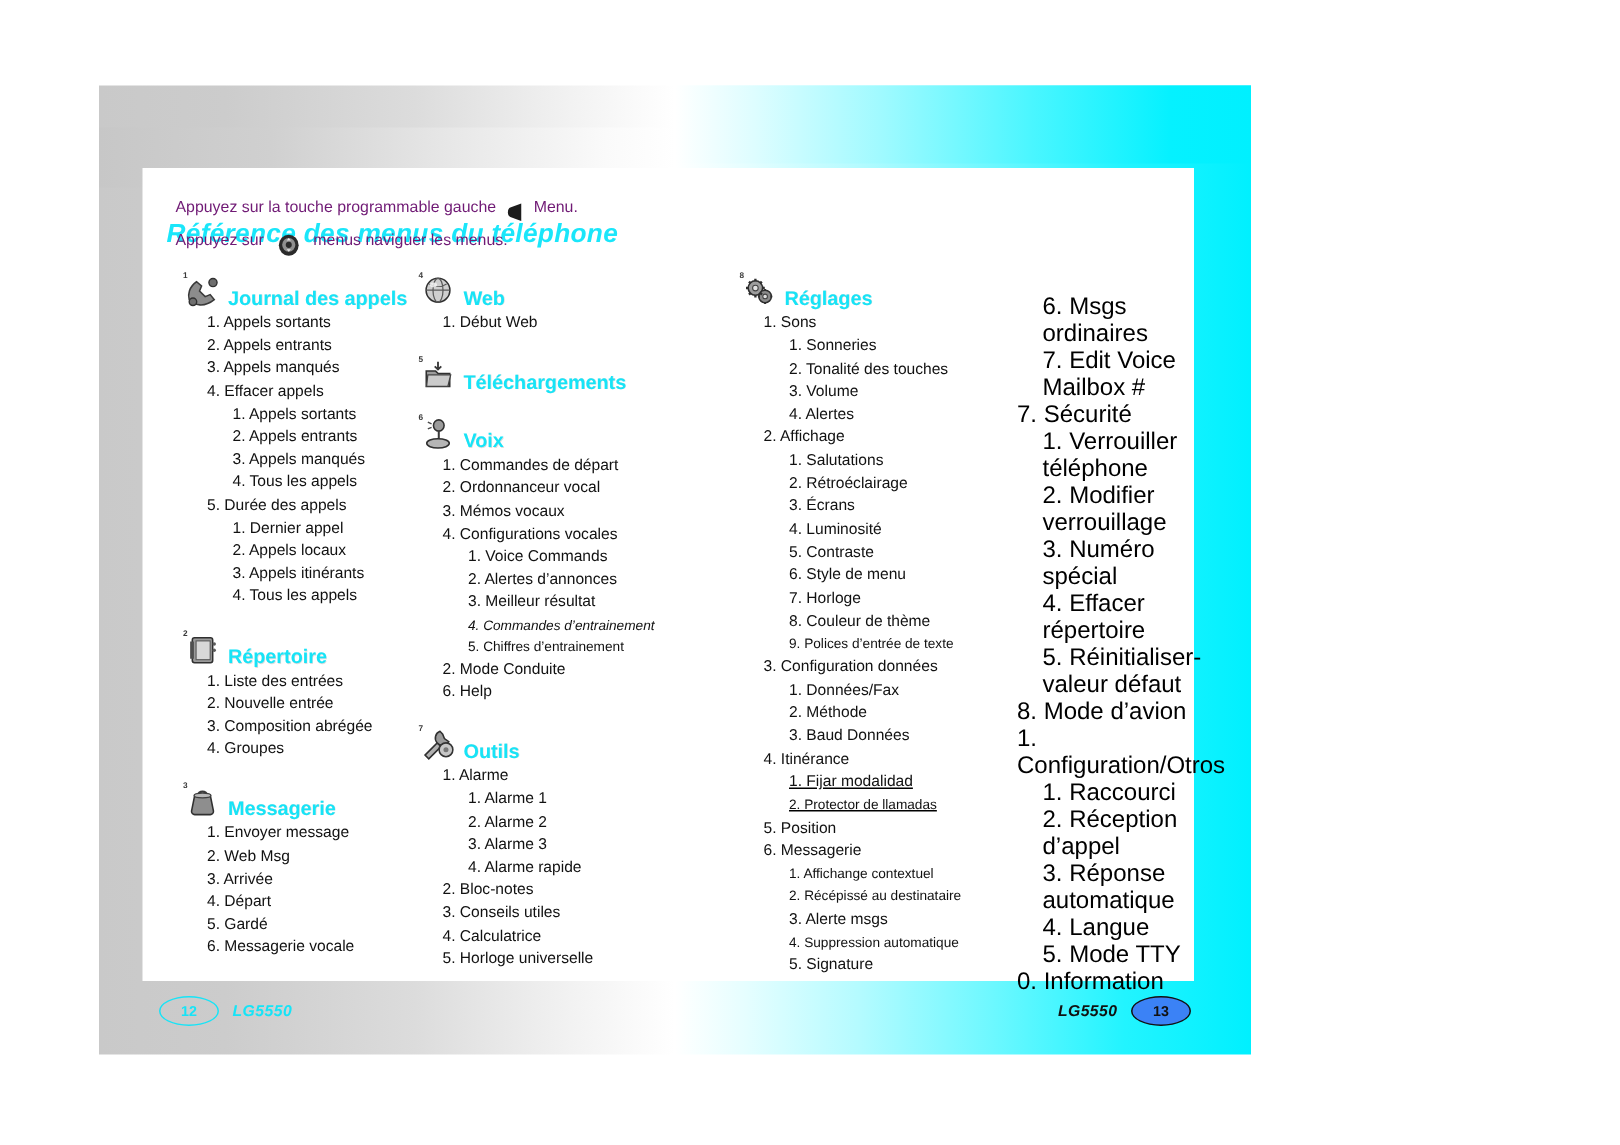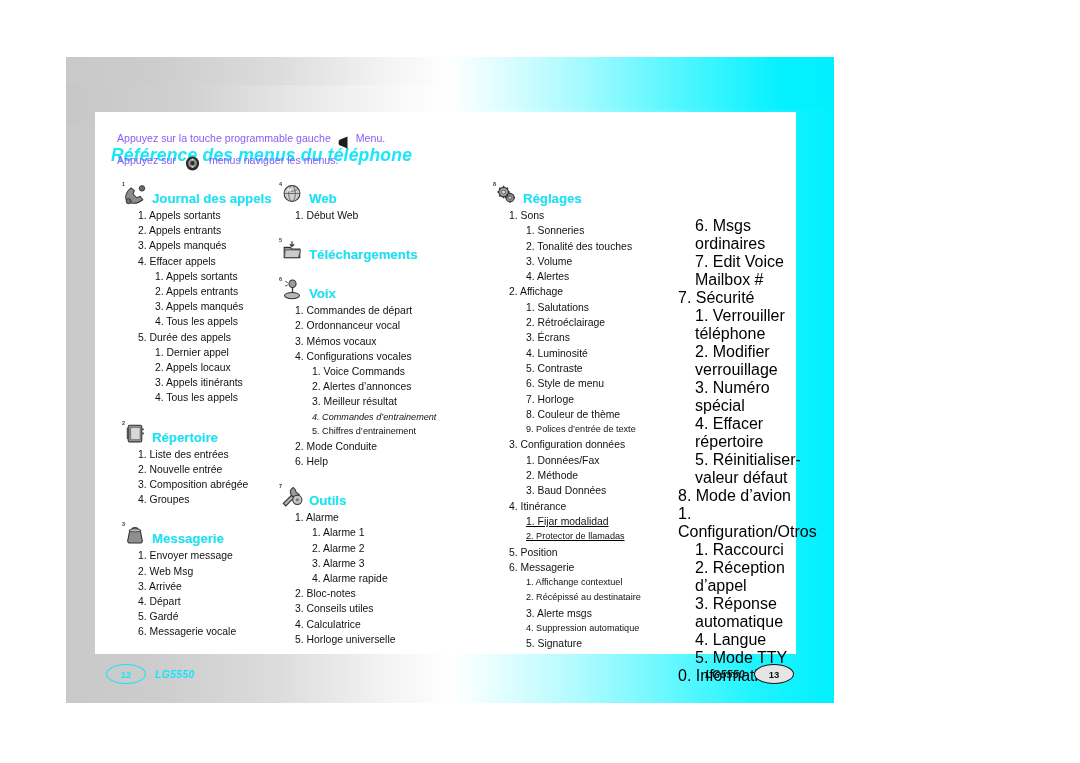--- a/index.html
+++ b/index.html
@@ -59,21 +59,21 @@
     text-shadow: 0.5px 0.5px 0 rgba(255,255,255,.9);
     z-index: 6;
   }
 
   
   .intro {
     position: absolute;
     left: 47px; top: 70px;
     width: 330px;
     z-index: 7;
-    color: #8b5cf6;
+    color: #701a75;
   }
   .intro-line {
     display: flex; align-items: center;
     font-size: 10.6px;
     line-height: 22px;
     white-space: nowrap;
   }
   .intro-line .txt { margin: 0 4px; }
 
   
@@ -89,21 +89,21 @@
     margin: 0 5px;
     position: relative; top: 3px;
   }
 
   
   .cols { position: absolute; left: 0; top: 0; width: 768px; height: 646px; }
   .col { position: absolute; }
   .col-1 { left: 56px;  top: 123px; width: 160px; }
   .col-2 { left: 213px; top: 123px; width: 165px; }
   .col-3 { left: 427px; top: 123px; width: 170px; }
-  .col-4 { left: 595px; top: 160px; width: 145px; }
+  .col-4 { left: 595px; top: 139px; width: 145px; }
 
   .section { margin-bottom: 13px; }
   .sec-head {
     display: flex; align-items: flex-end;
     height: 26px;
     margin-bottom: 2px;
     text-align: right;
   }
   .sec-icon {
     width: 26px; height: 24px;
@@ -149,21 +149,21 @@
   .footer-right {
     position: absolute; right: 40px; top: 607px;
     display: flex; align-items: center; z-index: 8;
   }
   .pg-circle {
     width: 40px; height: 20px; border-radius: 50%;
     display: flex; align-items: center; justify-content: center;
     font-size: 9.5px; font-weight: bold;
   }
   .pg-circle.left  { border: 1.6px solid #16e4f7; color: #16e4f7; background: transparent; }
-  .pg-circle.right { border: 1.6px solid #111; color: #111; background: #e5e5e5; }
+  .pg-circle.right { border: 1.6px solid #111; color: #111; background: #3b82f6; }
   .brand {
     font-size: 10.5px; font-weight: bold; font-style: italic;
     letter-spacing: .3px;
   }
   .brand.left  { color: #16e4f7; margin-left: 9px; }
   .brand.right { color: #111; margin-right: 9px; }
 </style>
 </head>
 <body>
 

